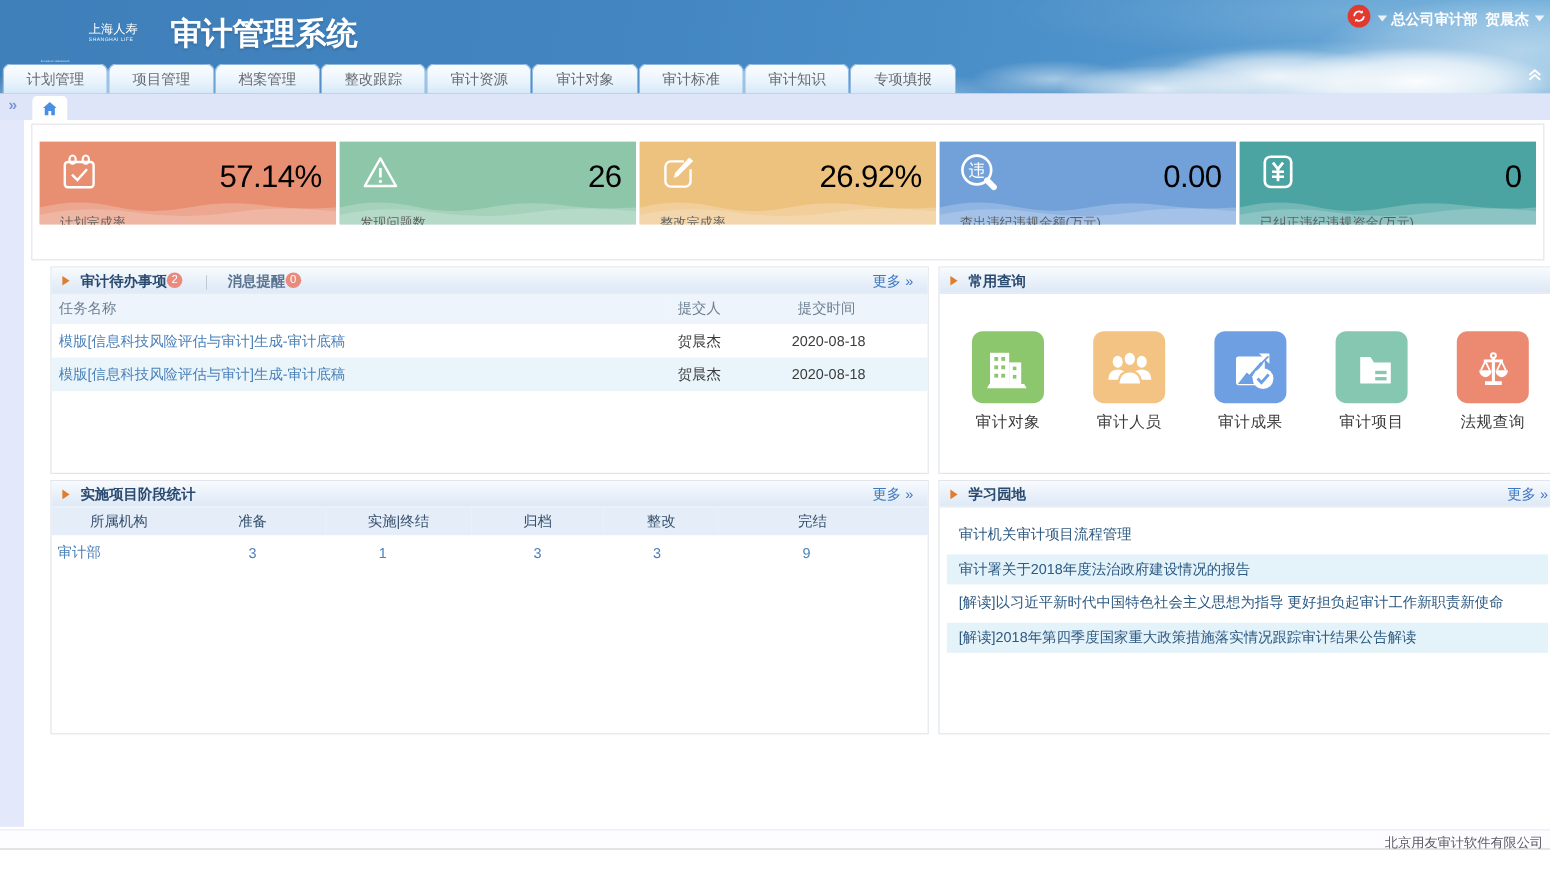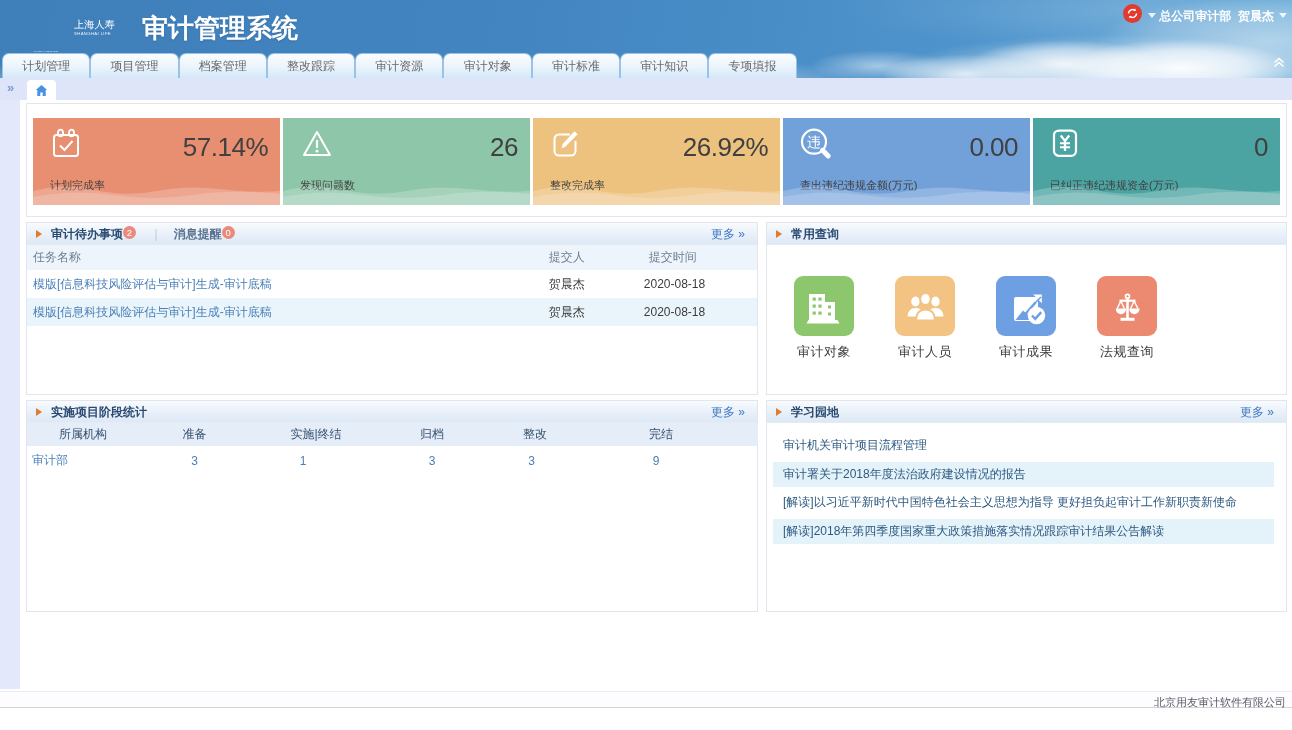--- a/index.html
+++ b/index.html
@@ -43,32 +43,32 @@
  font-size:12px;color:#666a6e;text-align:center;line-height:24px;letter-spacing:0;}
 
 .crumb{position:absolute;left:0;top:78px;width:1292px;height:22px;background:#dfe5f9;}
 .crumb .arr{position:absolute;left:7px;top:2px;color:#7d97d6;font-size:13px;font-weight:bold;letter-spacing:-1px;}
 .hometab{position:absolute;left:27px;top:2px;width:29px;height:20px;background:#fff;border-radius:4px 4px 0 0;text-align:center;}
 
 .lstrip{position:absolute;left:0;top:100px;width:20px;height:589px;background:#e3e8fb;}
 
 .kpibox{position:absolute;left:26px;top:103px;width:1261px;height:114px;background:#fff;border:1px solid #e4e4ea;}
 .kpis{position:absolute;left:6px;top:14px;display:flex;gap:3px;}
-.kpi{position:relative;width:247px;height:87px;color:#404040;overflow:hidden;}
+.kpi{position:relative;width:247px;height:69px;color:#000000;overflow:hidden;}
 .kpi .ic{position:absolute;left:17px;top:10px;}
 .kpi .val{position:absolute;right:12px;top:16px;font-size:26px;line-height:26px;letter-spacing:-0.5px;}
 .kpi .lab{position:absolute;left:17px;top:60px;font-size:11px;}
 .kpi svg.wave{position:absolute;left:0;bottom:0;}
 .k1{background:#e88e71;}
 .k2{background:#8ec6a9;padding-left:21px;}
 .k3{background:#edc17e;text-align:right;}
 .k4{background:#72a1da;}
 .k5{background:#4ba4a2;}
 
-.panel{position:absolute;background:#fff;border:1px solid #e2e6ec;}
+.panel{position:absolute;background:#fff;border:1px solid #e2e6ec;margin-left:16px;}
 .p-tl{left:26px;width:732px;}
 .p-tr{left:766px;width:521px;}
 .row2{top:222px;height:173px;}
 .row3{top:400px;height:212px;}
 .phead{position:relative;height:22px;background:linear-gradient(180deg,#f8fbfe 0%,#e7eff9 60%,#dde9f6 100%);border-bottom:1px solid #e4ebf5;
  font-size:12px;font-weight:bold;color:#2a4a70;line-height:22px;padding-left:24px;}
 .phead .bul{position:absolute;left:9px;top:6.5px;width:0;height:0;border-top:4.5px solid transparent;border-bottom:4.5px solid transparent;border-left:6.5px solid #e07c2c;}
 .phead .more{position:absolute;right:12px;top:0;color:#3e78c0;font-weight:normal;font-size:12px;}
 .badge{display:inline-block;min-width:13px;height:13px;border-radius:7px;background:#ea8a7c;color:#fff;font-size:9.5px;font-weight:normal;line-height:13px;text-align:center;vertical-align:2px;}
 .sep{color:#b8c2cc;font-weight:normal;margin:0 12px 0 14px;}
@@ -292,20 +292,30 @@
             <rect x="18" y="21" width="24" height="24" rx="2" fill="#fff"></rect>
             <path d="M19.5 44 27 34.5l4.5 4 5-5.5.5 11z" fill="#6f9fe3"></path>
             <path d="m29 38.5 10.5-12" stroke="#6f9fe3" stroke-width="2.6"></path>
             <path d="M37.2 18.6h8.6v8.6z" fill="#fff"></path>
             <path d="m39 27 6-6" stroke="#6f9fe3" stroke-width="1.6"></path>
             <circle cx="40.5" cy="39.5" r="8.7" fill="#fff"></circle>
             <path d="m36 39.5 3.2 3.4 6-6.8" fill="none" stroke="#6f9fe3" stroke-width="2.4"></path>
           </svg>
     </div>
         <div class="qlab">审计成果</div>
+      </div>
+    <div class="qitem">
+        <div class="qsq q4">
+      <svg width="60" height="60" viewBox="0 0 60 60">
+            <path d="M20.5 21.5h8.5l3 4.5h14v17.5h-25.5z" fill="#fff"></path>
+            <rect x="33" y="33" width="9.5" height="2.8" fill="#86c7b1"></rect>
+            <rect x="33" y="38.2" width="9.5" height="2.8" fill="#86c7b1"></rect>
+          </svg>
+    </div>
+        <div class="qlab">审计项目</div>
       </div>
     <div class="qitem">
         <div class="qsq q5">
       <svg width="60" height="60" viewBox="0 0 60 60">
             <circle cx="30.5" cy="20.3" r="2" fill="none" stroke="#fff" stroke-width="1.7"></circle>
             <path d="M30.5 22.5V42" stroke="#fff" stroke-width="2.6"></path>
             <path d="M22.5 24.7h16" stroke="#fff" stroke-width="2.2"></path>
             <path d="m23.8 25-3.6 7.5m3.6-7.5 3.6 7.5" stroke="#fff" stroke-width="1.5" fill="none"></path>
             <path d="M18.7 32.5a5.2 5.8 0 0 0 10.4 0z" fill="#fff"></path>
             <path d="m37.2 25-3.6 7.5m3.6-7.5 3.6 7.5" stroke="#fff" stroke-width="1.5" fill="none"></path>

